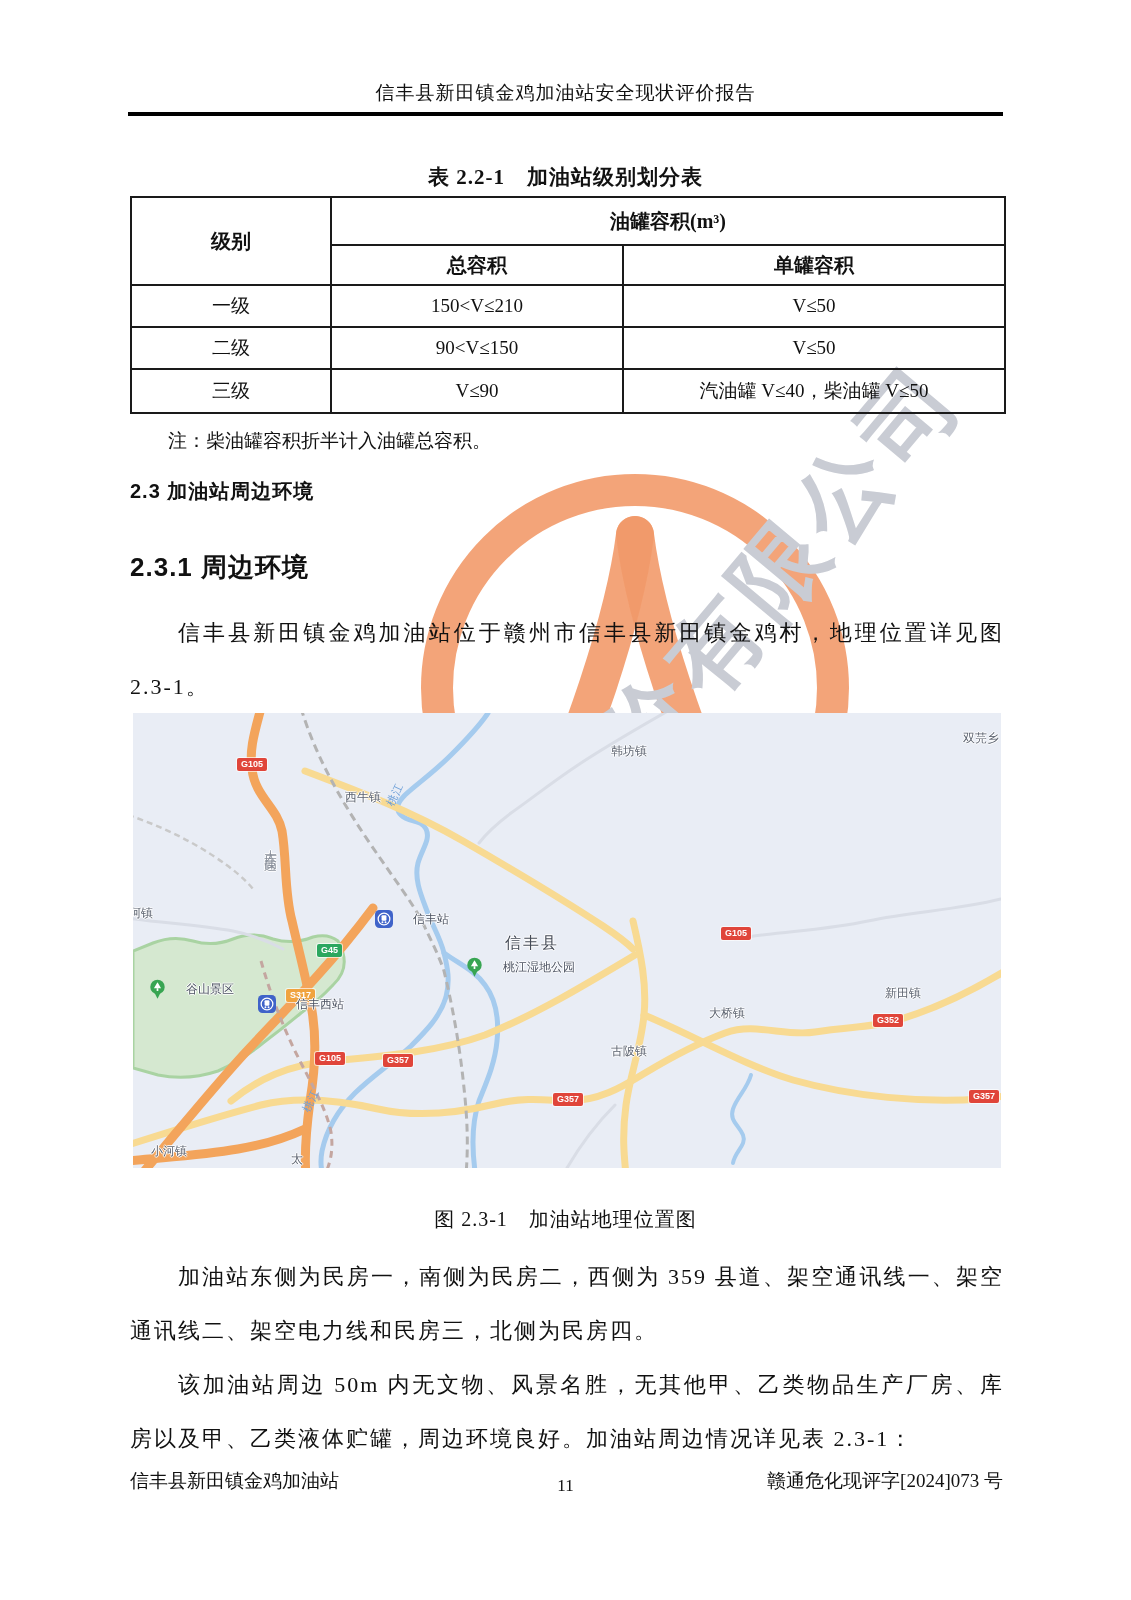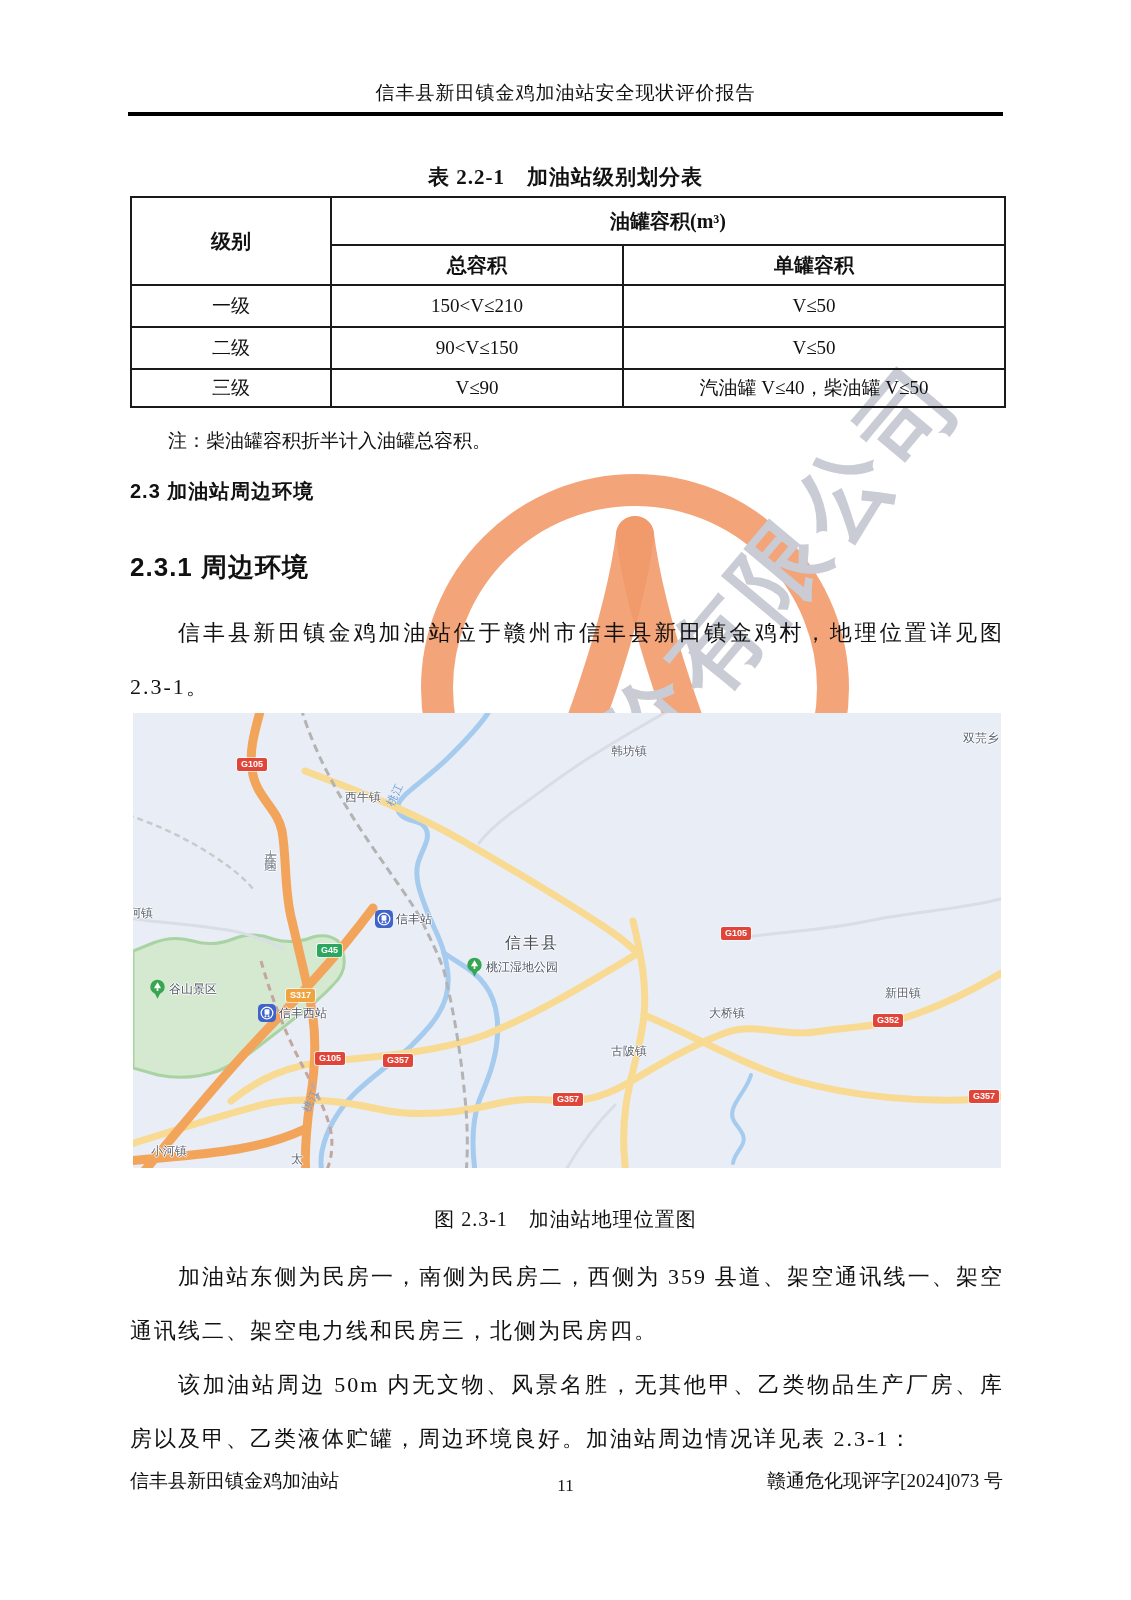--- a/index.html
+++ b/index.html
@@ -50,21 +50,21 @@
   .mlabel{position:absolute;font-family:"Liberation Sans","DejaVu Sans",sans-serif;font-size:12px;
           color:#5c6370;white-space:nowrap;
           text-shadow:1px 0 0 #fff,-1px 0 0 #fff,0 1px 0 #fff,0 -1px 0 #fff;}
   .mlabel.big{font-size:16px;color:#454b57;letter-spacing:2px;}
   .badge{position:absolute;font-family:"Liberation Sans",sans-serif;font-size:9px;font-weight:bold;
          color:#fff;padding:1px 4px;border-radius:2px;line-height:11px;
          box-shadow:0 0 0 1px rgba(255,255,255,.65);}
   .badge.national{background:#e0453a;}
   .badge.expressway{background:#2ba75f;}
   .badge.provincial{background:#f0a33f;}
-  .poi{position:absolute;display:flex;align-items:center;gap:3px;}
+  .poi{position:absolute;display:flex;align-items:center;gap:20px;}
   .poi span{font-family:"Liberation Sans",sans-serif;font-size:12px;color:#4a5160;white-space:nowrap;
             text-shadow:1px 0 0 #fff,-1px 0 0 #fff,0 1px 0 #fff,0 -1px 0 #fff;}
   .vroad{position:absolute;writing-mode:vertical-rl;font-family:"Liberation Sans",sans-serif;
          font-size:13px;color:#8b919c;letter-spacing:3px;
          text-shadow:1px 0 0 #fff,-1px 0 0 #fff,0 1px 0 #fff,0 -1px 0 #fff;}
   .rivlabel{position:absolute;font-family:"Liberation Sans",sans-serif;font-size:11px;color:#6d9fd8;
             letter-spacing:1px;white-space:nowrap;}
   .marker{position:absolute;display:flex;align-items:flex-start;gap:4px;}
   .marker .pin{width:10px;display:flex;flex-direction:column;align-items:center;}
   .marker .pin-head{width:9px;height:9px;border-radius:50%;background:#e0392c;box-shadow:inset -1px -1px 0 rgba(0,0,0,.25);}
@@ -109,21 +109,21 @@
           <tr style="height: 42px;">
             <td>一级</td>
             <td>150&lt;V≤210</td>
             <td>V≤50</td>
           </tr>
           <tr style="height: 42px;">
             <td>二级</td>
             <td>90&lt;V≤150</td>
             <td>V≤50</td>
           </tr>
-          <tr style="height: 38px;">
+          <tr style="height: 44px;">
             <td>三级</td>
             <td>V≤90</td>
             <td>汽油罐 V≤40，柴油罐 V≤50</td>
           </tr>
         </tbody>
     </table>
     <div class="note">注：柴油罐容积折半计入油罐总容积。</div>
 
     <div class="h2">2.3 加油站周边环境</div>
     <div class="h3">2.3.1 周边环境</div>
@@ -188,21 +188,21 @@
           <div class="poi" style="left: 242px; top: 197px;">
             <svg width="18" height="18" viewBox="0 0 20 20">
               <rect width="20" height="20" rx="5" fill="#3f63c9"></rect>
               <circle cx="10" cy="10" r="6.5" fill="none" stroke="#fff" stroke-width="1.4"></circle>
               <rect x="7.3" y="5.8" width="5.4" height="6.2" rx="1.2" fill="#fff"></rect>
               <circle cx="8.3" cy="13.6" r="1.1" fill="#fff"></circle>
               <circle cx="11.7" cy="13.6" r="1.1" fill="#fff"></circle>
             </svg>
             <span>信丰站</span>
           </div>
-          <div class="poi" style="left: 125px; top: 291px;">
+          <div class="poi" style="left: 125px; top: 282px;">
             <svg width="18" height="18" viewBox="0 0 20 20">
               <rect width="20" height="20" rx="5" fill="#3f63c9"></rect>
               <circle cx="10" cy="10" r="6.5" fill="none" stroke="#fff" stroke-width="1.4"></circle>
               <rect x="7.3" y="5.8" width="5.4" height="6.2" rx="1.2" fill="#fff"></rect>
               <circle cx="8.3" cy="13.6" r="1.1" fill="#fff"></circle>
               <circle cx="11.7" cy="13.6" r="1.1" fill="#fff"></circle>
             </svg>
             <span>信丰西站</span>
           </div>
           <div class="poi" style="left: 333px; top: 244px;">

